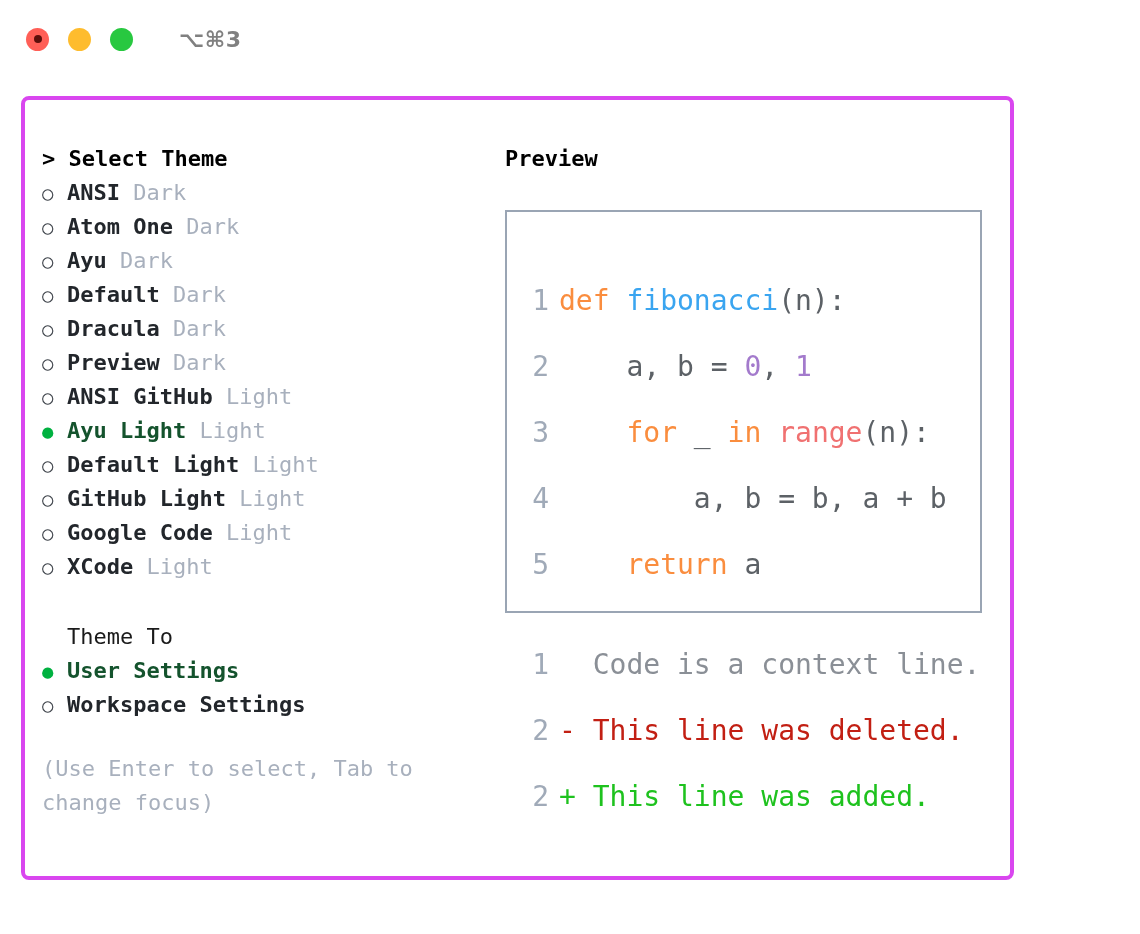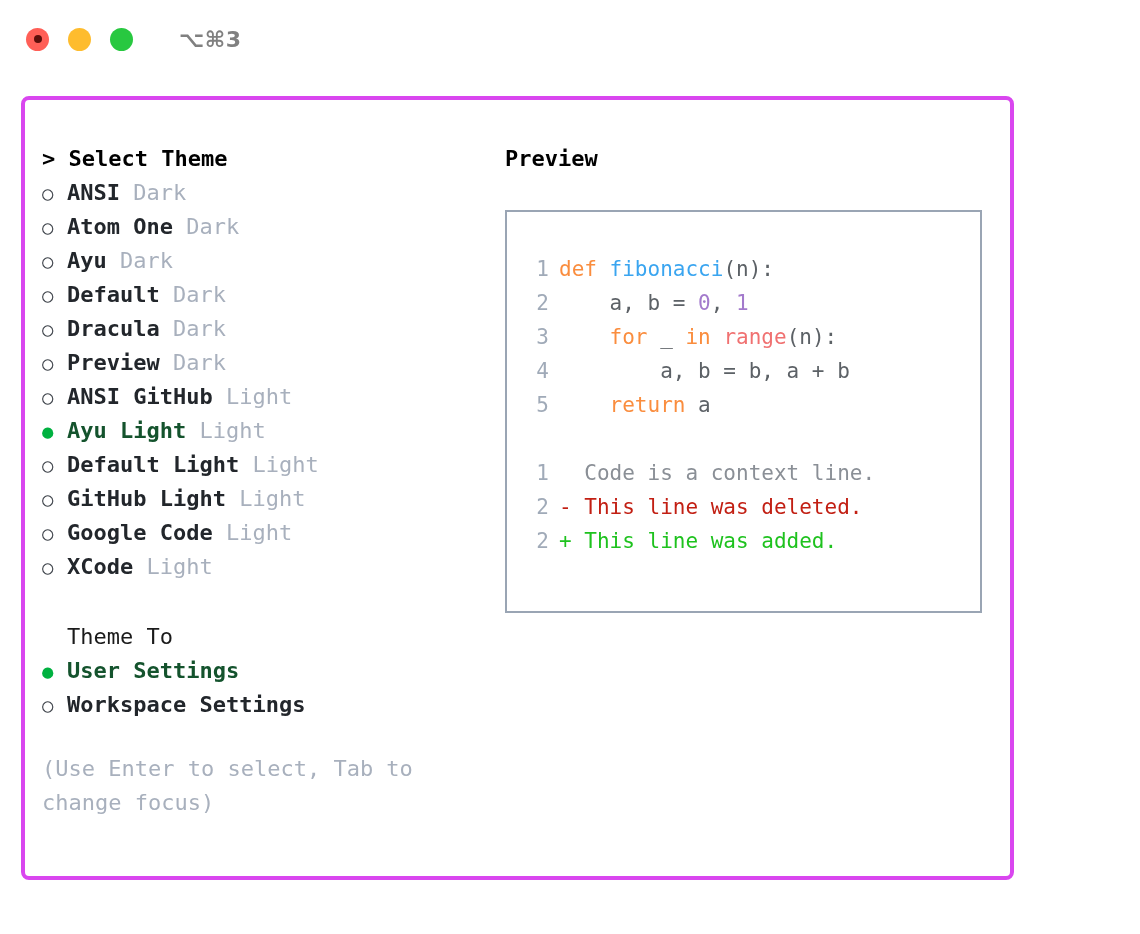--- a/index.html
+++ b/index.html
@@ -111,23 +111,24 @@
   }
   .preview-box {
     margin-top: 34px;
     width: 477px;
     height: 403px;
     border: 2px solid #9aa5b4;
     background: #ffffff;
     padding: 40px 0 0 16px;
   }
   .code-line {
-    font-size: 21px;
+    font-size: 28px;
     line-height: 34px;
     white-space: pre;
+    margin-top: 32px;
   }
   .ln {
     display: inline-block;
     width: 26px;
     color: #a0aab8;
     text-align: right;
     margin-right: 10px;
   }
   .k    { color: #fa8d3e; }
   .fn   { color: #3aa5f0; }

